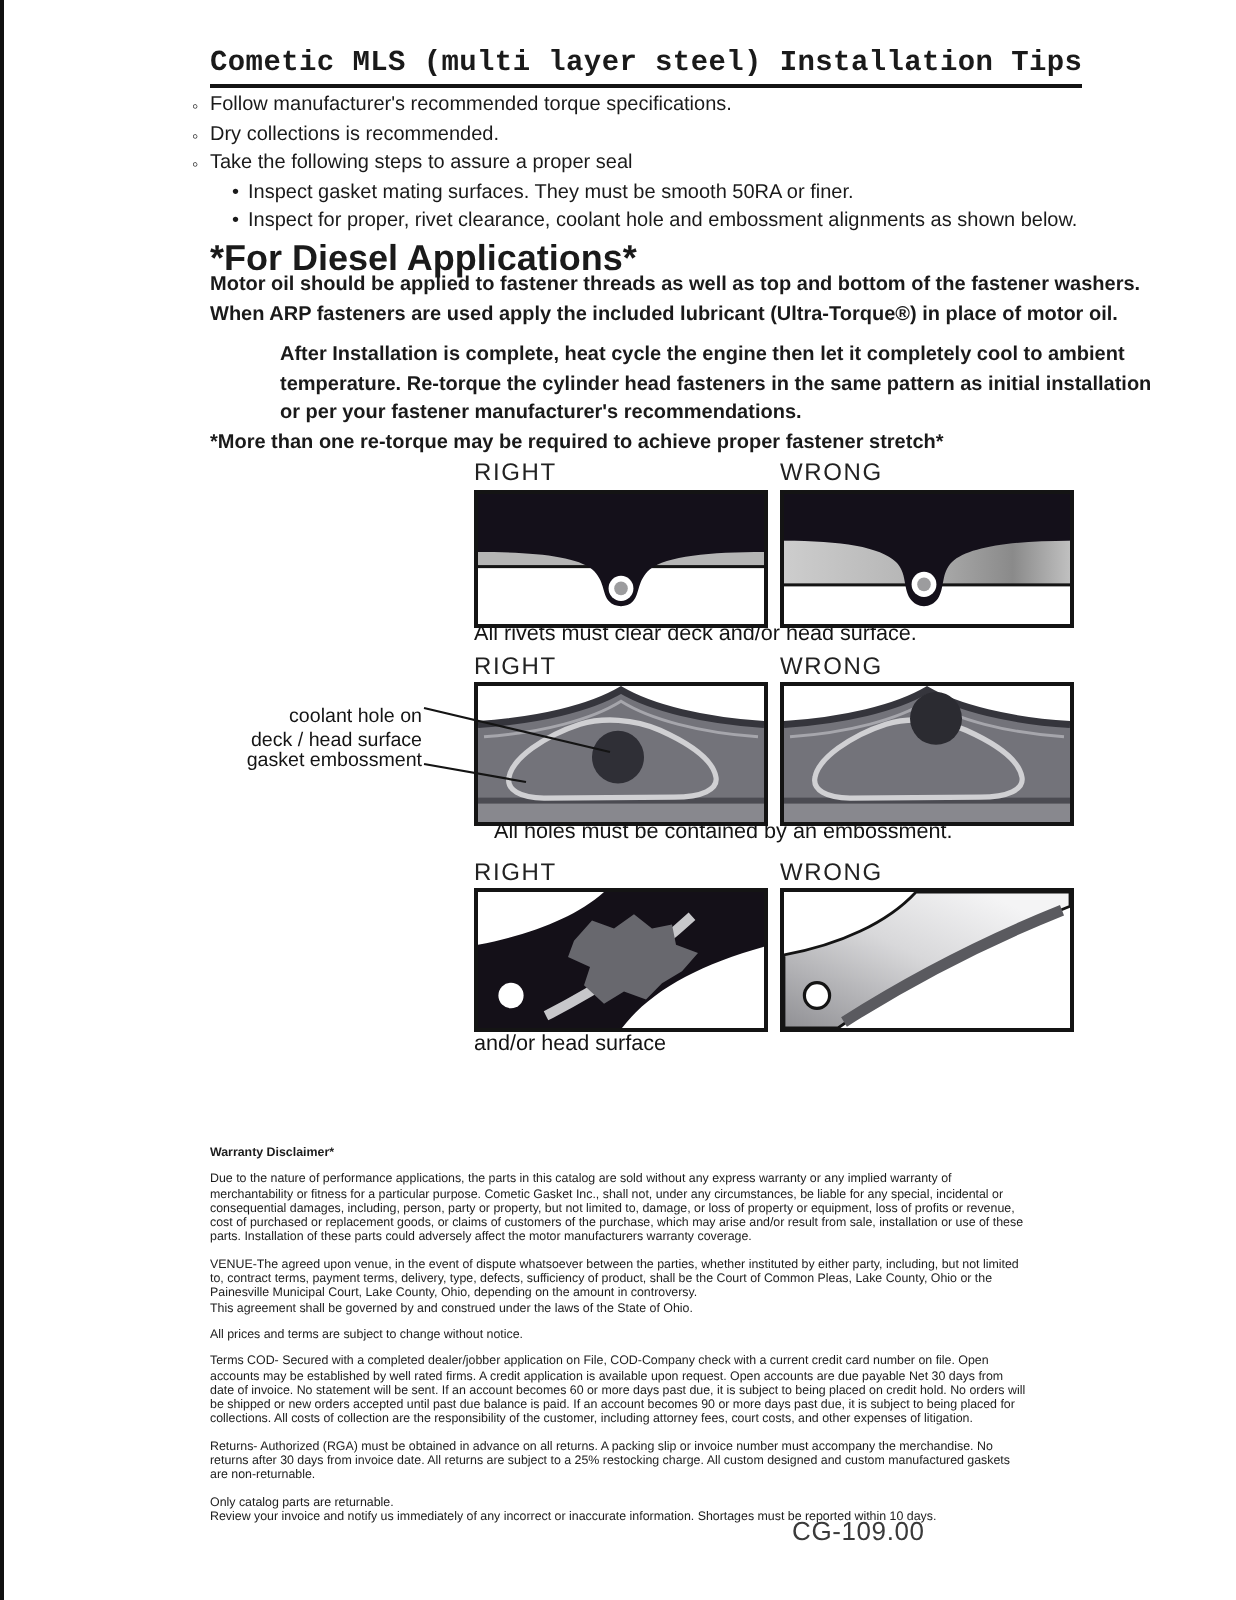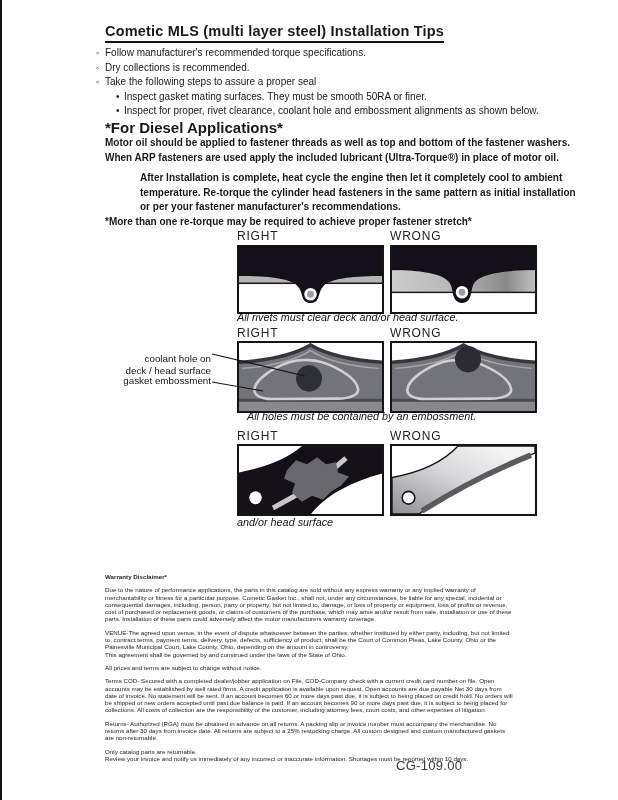--- a/index.html
+++ b/index.html
@@ -6,40 +6,40 @@
   body{width:618px;height:800px;background:#fff;font-family:"Liberation Sans","DejaVu Sans",sans-serif;color:#1a1a1a;position:relative;overflow:hidden;}
   .page{position:absolute;inset:0;background:#ffffff;}
   .spine{position:absolute;left:0;top:0;width:2px;height:800px;background:#111;}
   .abs{position:absolute;}
   .title{font-size:14.5px;font-weight:bold;letter-spacing:.2px;border-bottom:2px solid #141414;padding-bottom:2px;display:inline-block;}
   .bullets{font-size:10px;line-height:14.6px;}
   .brow{display:flex;}
   .bmark{width:9px;flex:0 0 9px;text-align:left;font-size:9px;line-height:14.6px;}
   .subrow{display:flex;margin-left:20px;}
   .submark{width:8px;flex:0 0 8px;font-size:10px;line-height:14.6px;}
-  .h2{font-size:15px;font-weight:bold;}
+  .h2{font-size:18px;font-weight:bold;}
   .body-line{font-size:10px;line-height:14.7px;white-space:nowrap;font-weight:bold;}
   .rw-label{font-size:12px;letter-spacing:.8px;color:#222;text-align:left;width:143px;}
   .diag-box{width:143px;height:65px;border:2.2px solid #141414;background:#fff;box-sizing:content-box;}
   .diag-box svg{display:block;width:100%;height:100%;}
-  .caption{font-size:10.8px;color:#141414;line-height:12.5px;font-style:italic;}
+  .caption{font-size:10.8px;color:#141414;line-height:12.5px;}
   .ann-label{font-size:9.8px;line-height:11.5px;text-align:right;color:#141414;}
   .legal{font-size:6.2px;line-height:7.3px;color:#1c1c1c;width:410px;}
   .legal .lp{margin:0 0 6px 0;}
   .legal .lp.tight{margin:0;}
   .legal .lhead{font-weight:bold;margin:0 0 6px 0;}
   .footer-code{font-size:13px;color:#3a3a3a;letter-spacing:.3px;}
 </style>
 </head>
 <body>
 
 <div class="page">
   <div class="spine"></div>
 
-  <div class="abs" style="left:105px;top:22px;">
+  <div class="abs" style="left:105px;top:22px;font-family:Liberation Mono, monospace;">
     <span class="title">Cometic MLS (multi layer steel) Installation Tips</span>
   </div>
 
   <div class="abs bullets" style="left:96px;top:46px;width:470px;">
     <div class="brow">
       <span class="bmark">◦</span>
       <span>Follow manufacturer's recommended torque specifications.</span>
     </div>
     <div class="brow">
       <span class="bmark">◦</span>

